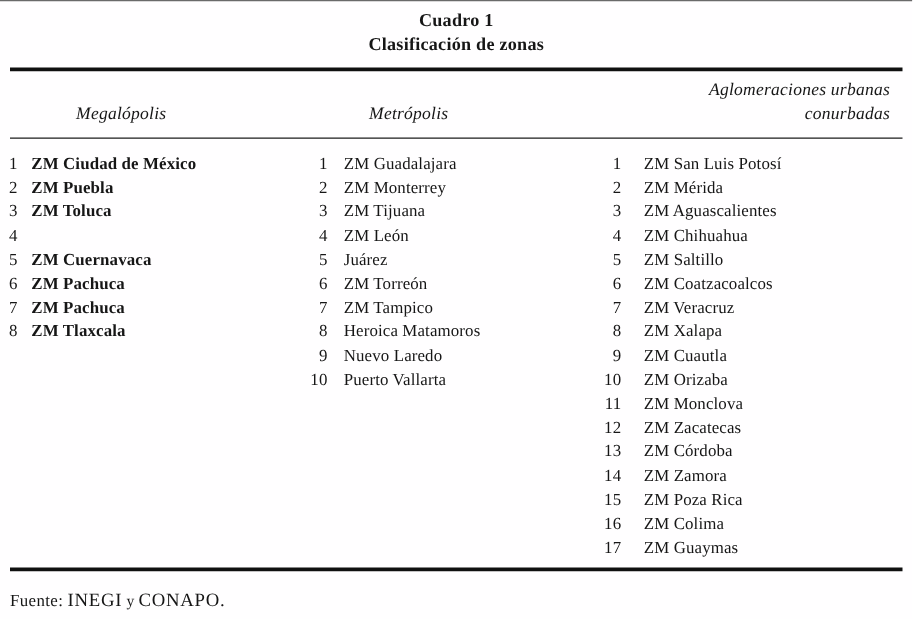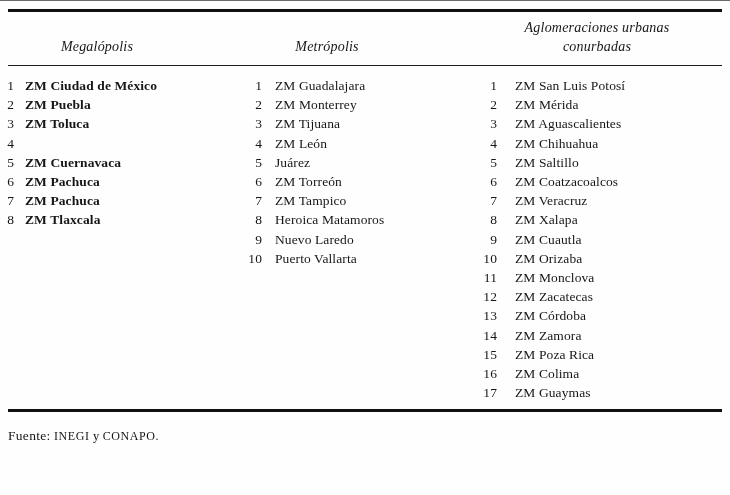--- a/index.html
+++ b/index.html
@@ -45,21 +45,21 @@
   .hdr-cell {
     font-style: italic;
     font-size: 14px;
     line-height: 19px;
     text-align: center;
     letter-spacing: 0.2px;
     margin-left: 12px;
   }
   .hdr-c1 { width: 170px; }
   .hdr-c2 { width: 150px; margin-left: 70px; }
-  .hdr-c3 { width: 230px; margin-left: 80px; }
+  .hdr-c3 { width: 230px; margin-left: 80px; text-align: right; }
 
   .body-cols {
     display: flex;
     padding-top: 10px;
     min-height: 337px;
     box-sizing: border-box;
   }
   .col { box-sizing: border-box; }
   .col-1 { width: 240px; }
   .col-2 { width: 230px; }
@@ -79,30 +79,34 @@
   .col-2 .zone { margin-left: 13px; }
   .col-3 .num { width: 27px; }
   .col-3 .zone { margin-left: 18px; }
 
   .footer {
     margin: 14px 8px 0 8px;
     font-size: 13.5px;
     line-height: 19px;
   }
   .footer .label { font-weight: normal; letter-spacing: 0.3px; }
-  .footer .sc { font-size: 12px; letter-spacing: 0.6px; }
+  .footer .sc { font-size: 15px; letter-spacing: 0.6px; }
   .footer .conj { font-size: 12.5px; }
 </style>
 </head>
 <body>
 
 <div class="page">
 
   <div class="top-edge"></div>
 
+  <div class="title-block">
+    <div class="title-line">Cuadro 1</div>
+    <div class="title-line">Clasificación de zonas</div>
+  </div>
 
   <div class="rule thick-top"></div>
 
   <div class="headers">
     <div class="hdr-cell hdr-c1">Megalópolis</div>
     <div class="hdr-cell hdr-c2">Metrópolis</div>
     <div class="hdr-cell hdr-c3">
       <span>Aglomeraciones urbanas</span><br>
       <span>conurbadas</span>
     </div>

